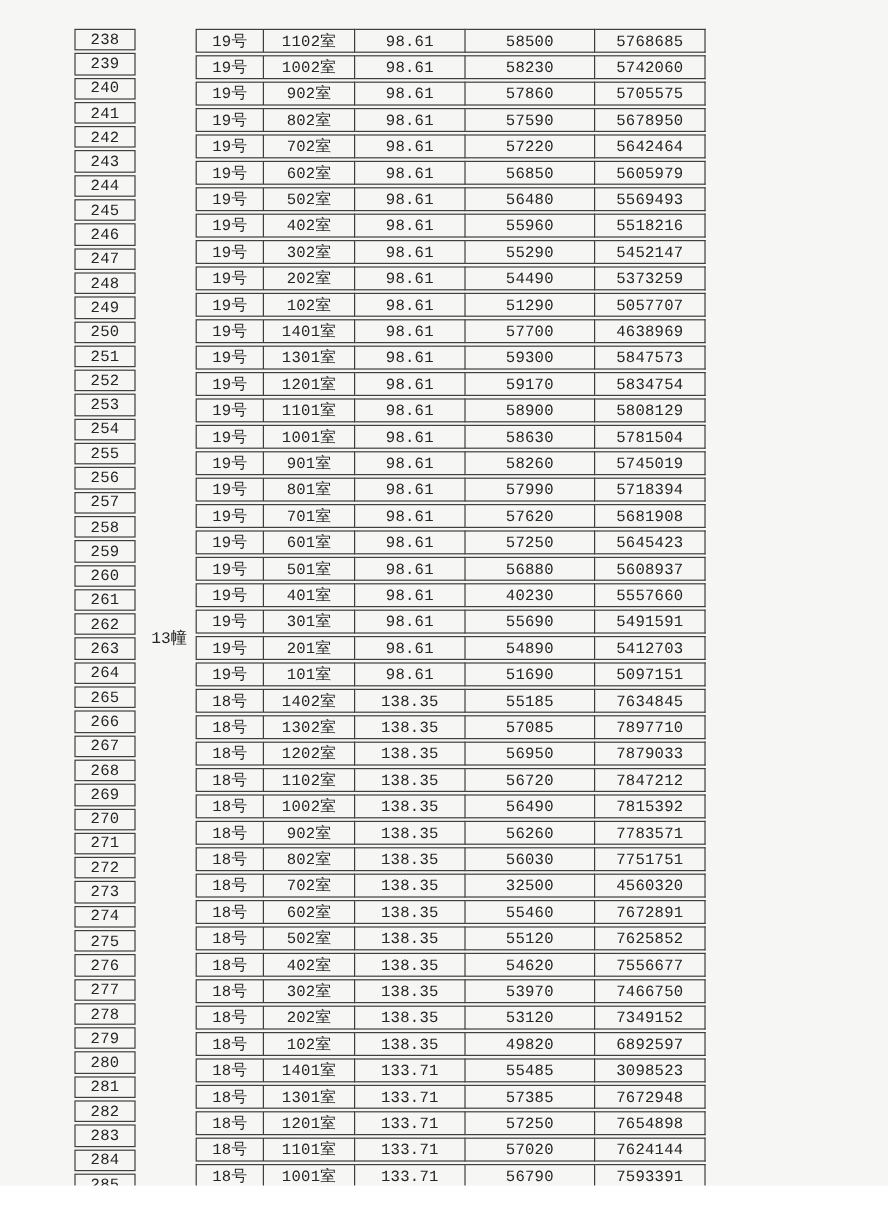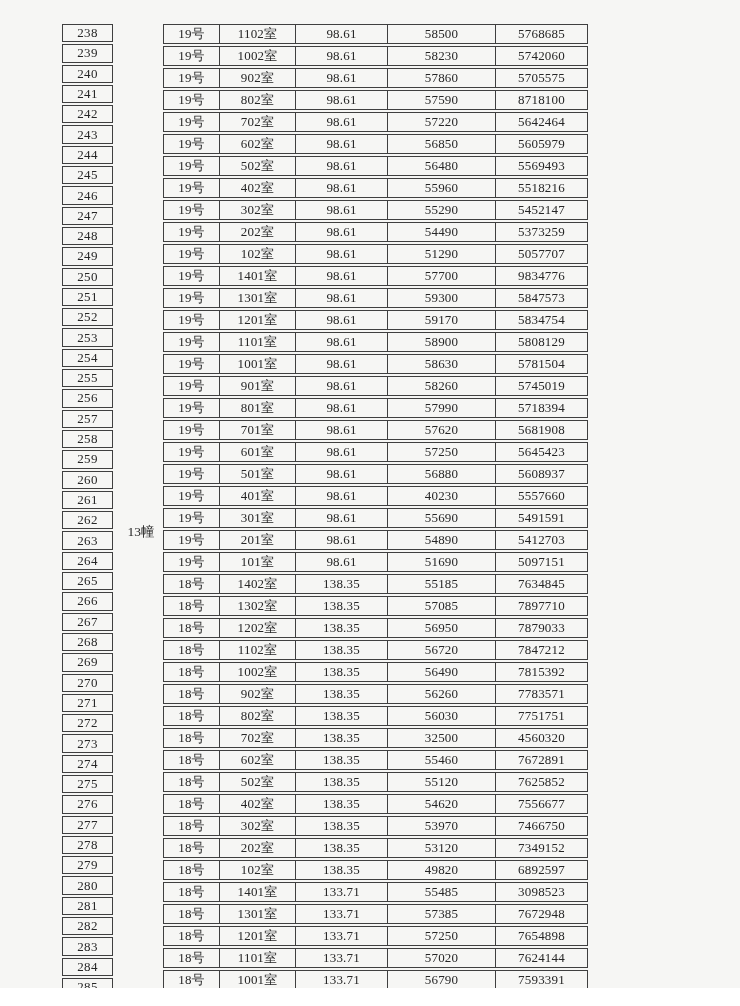--- a/index.html
+++ b/index.html
@@ -2,21 +2,21 @@
 <html><head>
 <meta charset="utf-8">
 <style>
   html, body { margin: 0; padding: 0; }
   .page {
     position: relative;
     width: 740px;
     height: 988px;
     background: #f6f6f4;
     overflow: hidden;
-    font-family: Liberation Serif, serif;
+    font-family: Liberation Mono, monospace;
     color: #262626;
   }
 
   
   .index-col {
     position: absolute;
     left: 62px;
     top: 24px;
     width: 51px;
     display: flex;
@@ -188,21 +188,21 @@
           <td>902室</td>
           <td>98.61</td>
           <td>57860</td>
           <td>5705575</td>
         </tr>
         <tr>
           <td>19号</td>
           <td>802室</td>
           <td>98.61</td>
           <td>57590</td>
-          <td>8718100</td>
+          <td>5678950</td>
         </tr>
         <tr>
           <td>19号</td>
           <td>702室</td>
           <td>98.61</td>
           <td>57220</td>
           <td>5642464</td>
         </tr>
         <tr>
           <td>19号</td>
@@ -244,21 +244,21 @@
           <td>102室</td>
           <td>98.61</td>
           <td>51290</td>
           <td>5057707</td>
         </tr>
         <tr>
           <td>19号</td>
           <td>1401室</td>
           <td>98.61</td>
           <td>57700</td>
-          <td>9834776</td>
+          <td>4638969</td>
         </tr>
         <tr>
           <td>19号</td>
           <td>1301室</td>
           <td>98.61</td>
           <td>59300</td>
           <td>5847573</td>
         </tr>
         <tr>
           <td>19号</td>

